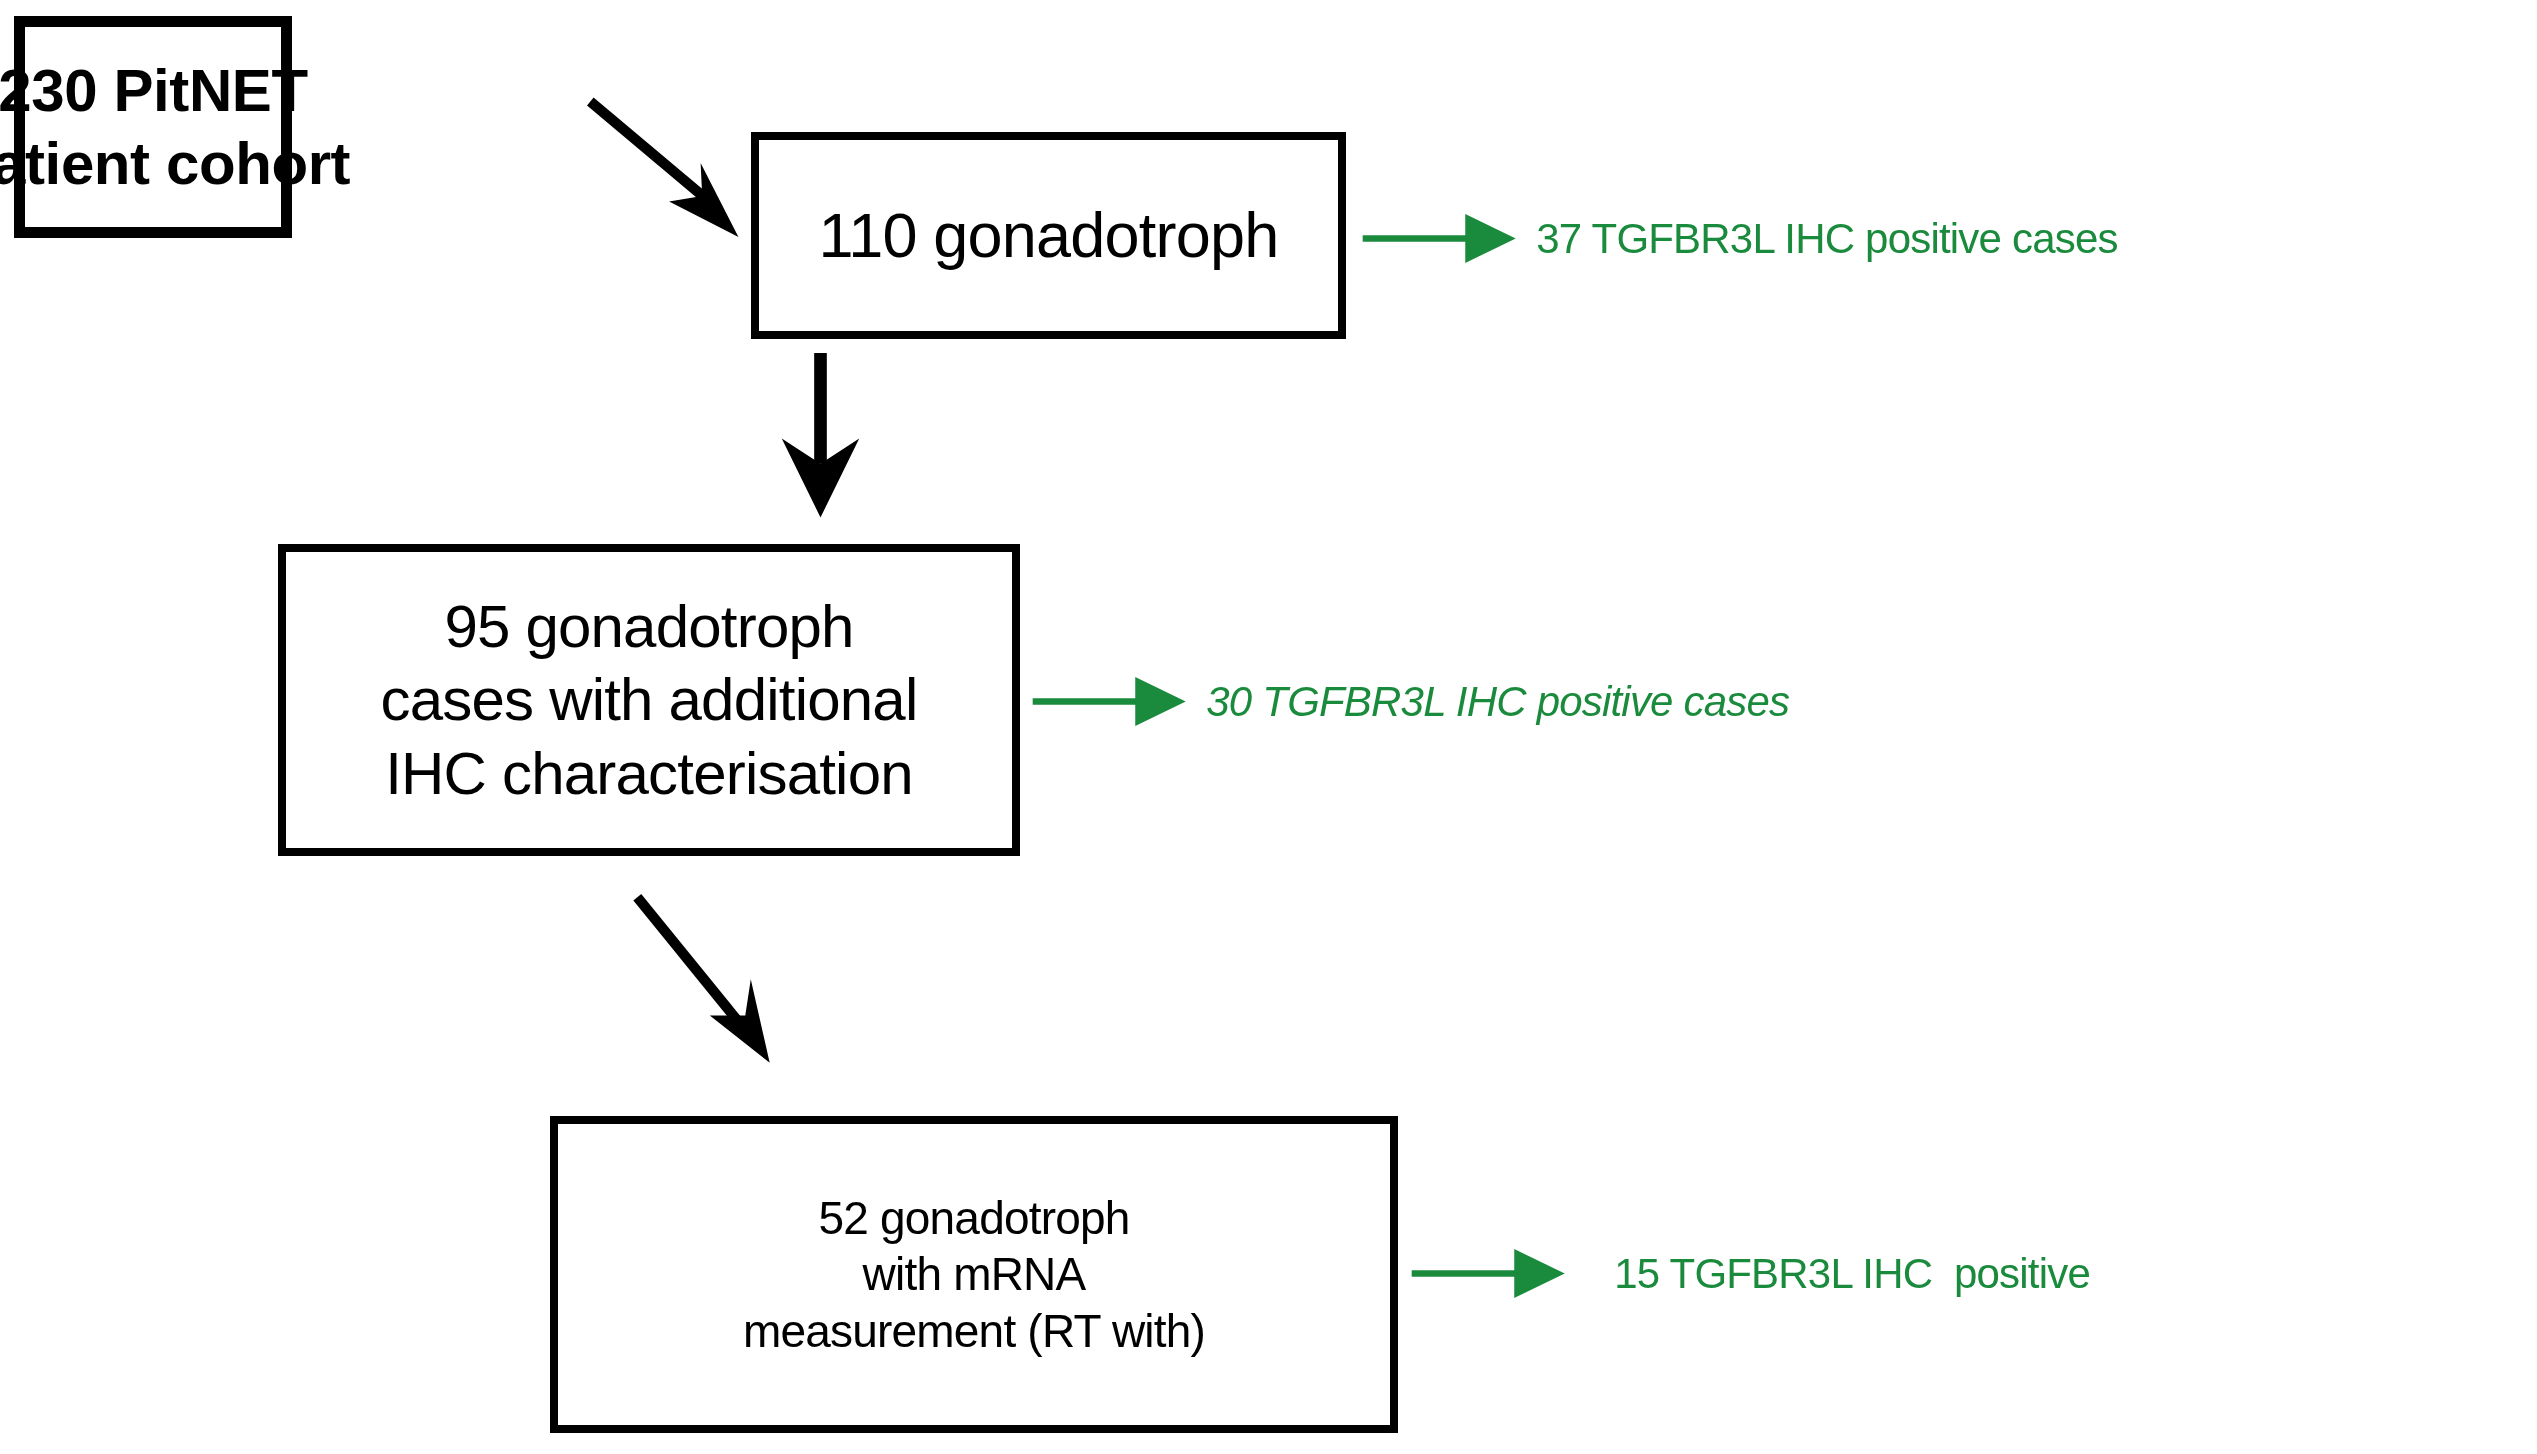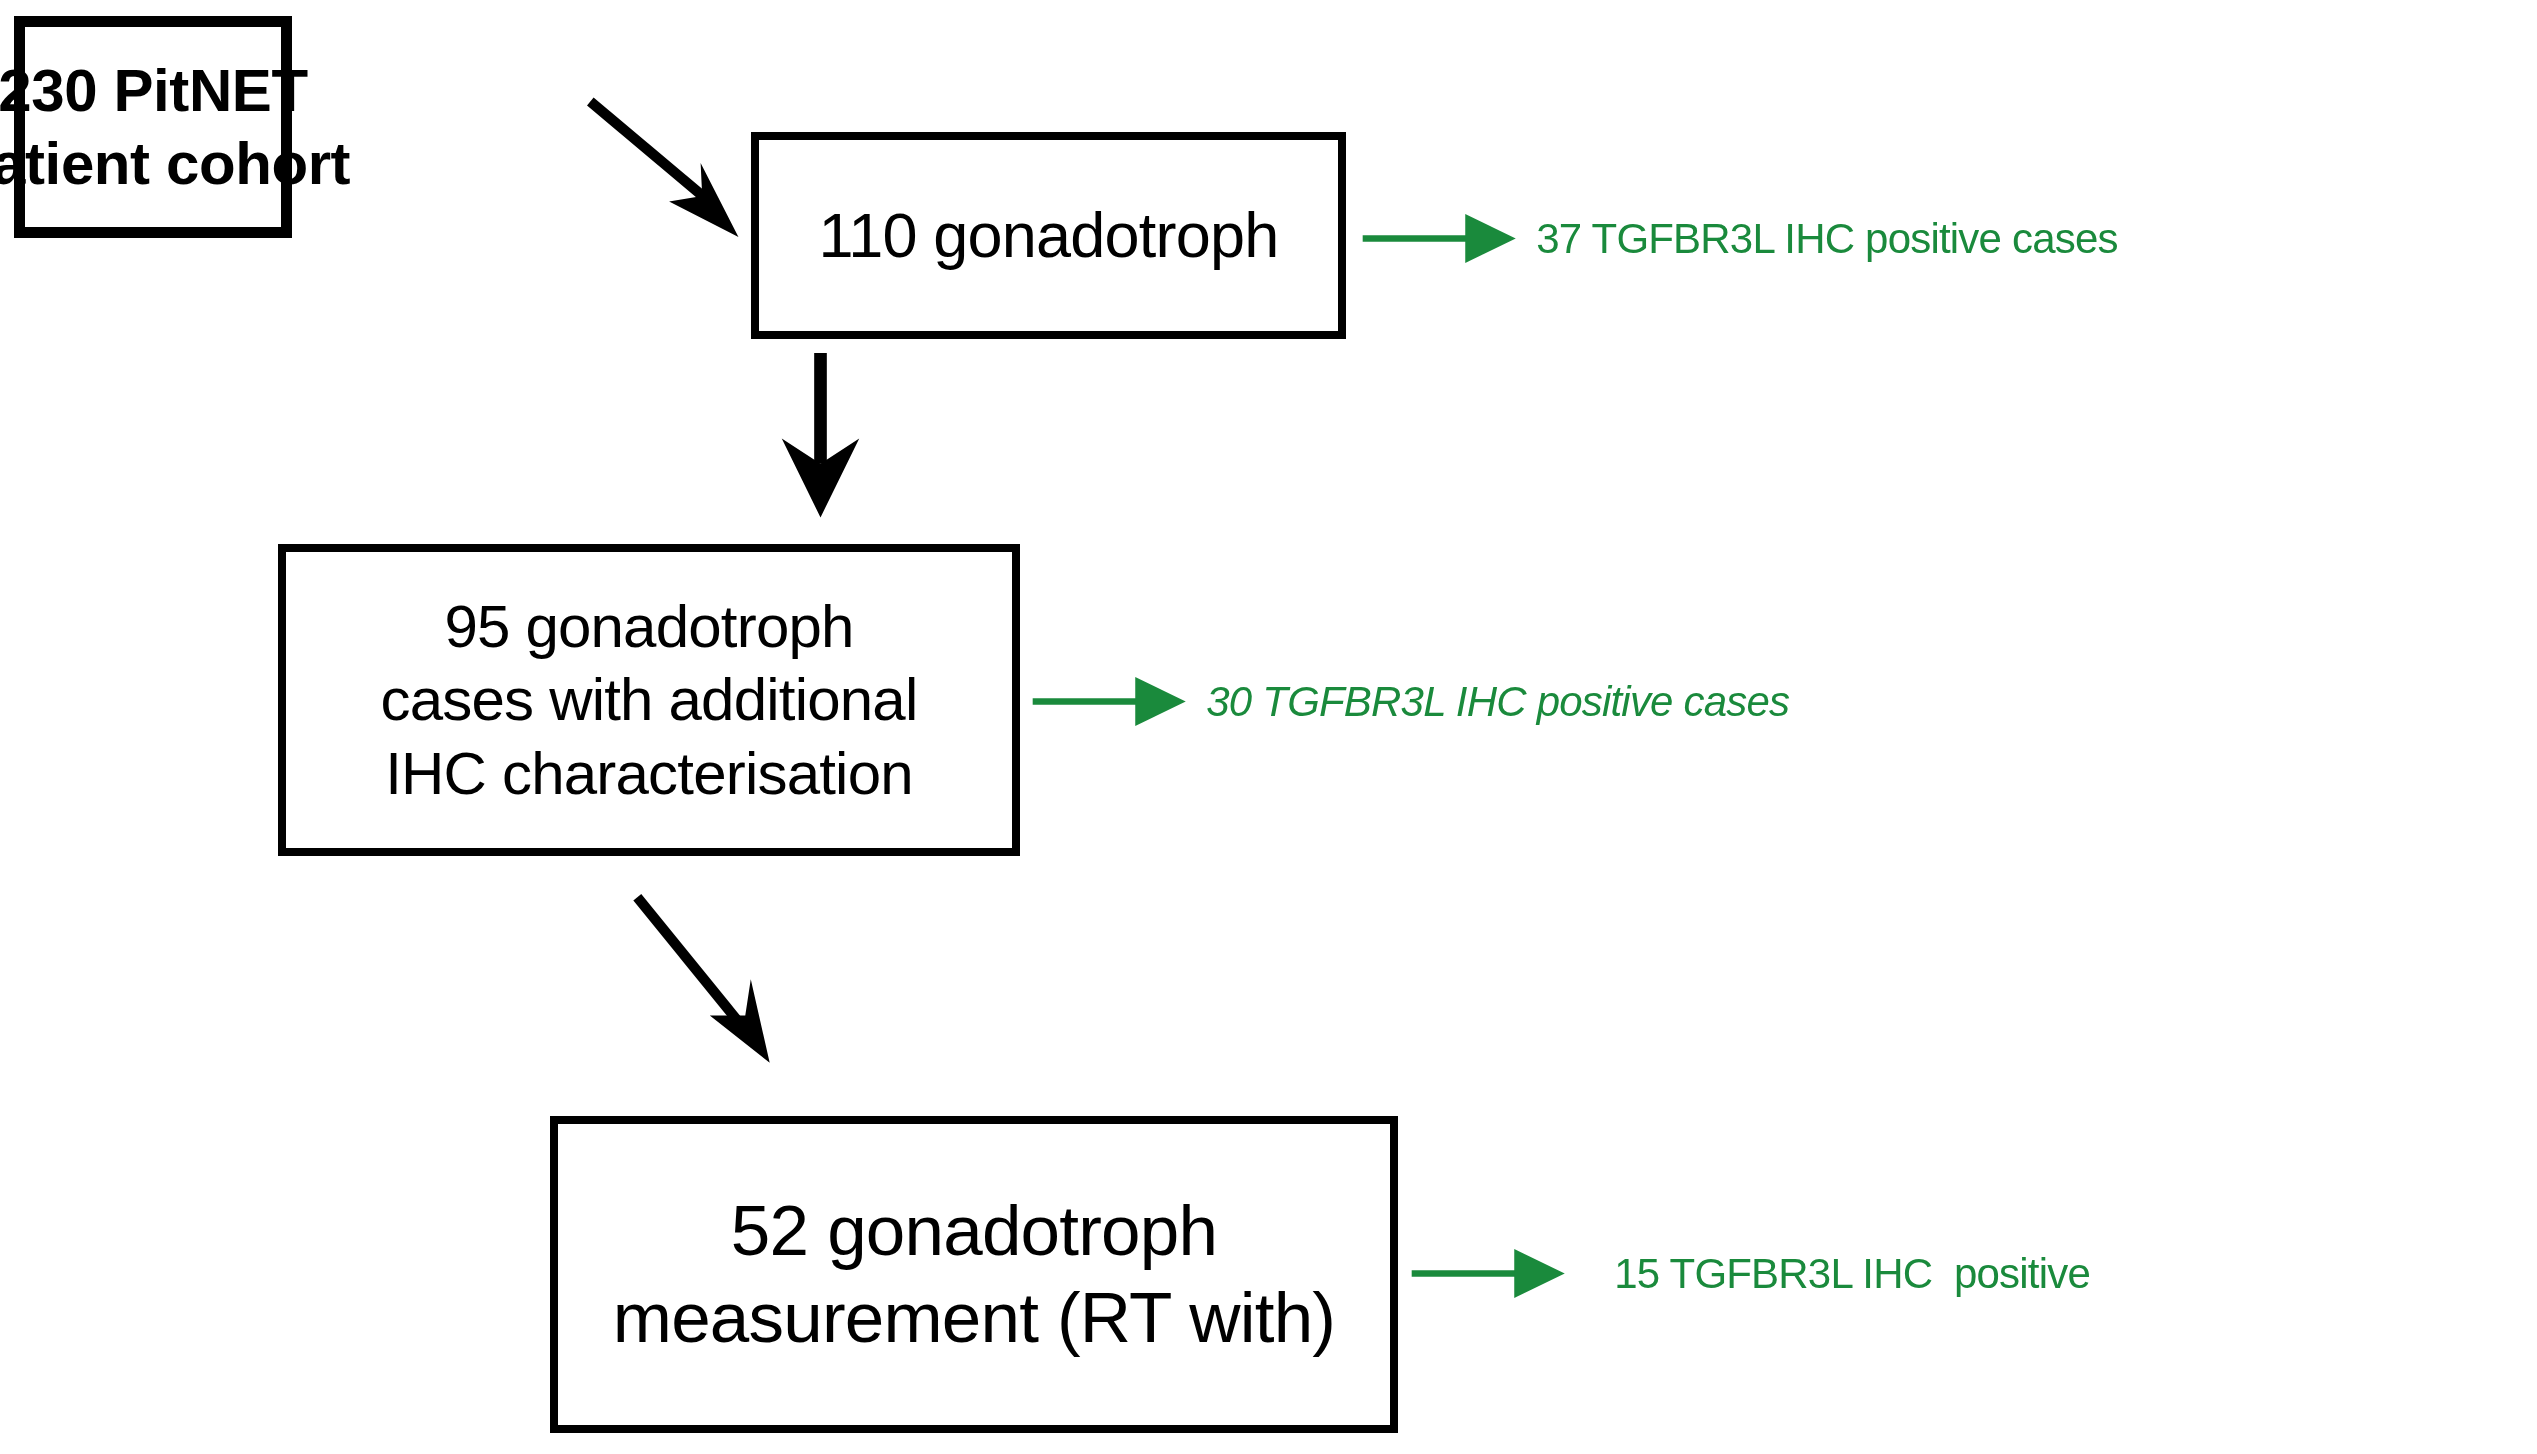--- a/index.html
+++ b/index.html
@@ -59,21 +59,21 @@
     width: 742px; height: 312px;
     font-weight: normal;
     font-size: 60px;
     letter-spacing: -0.8px;
   }
 
   .node--mrna {
     left: 550px;  top: 1116px;
     width: 848px; height: 317px;
     font-weight: normal;
-    font-size: 71px;
+    font-size: 46px;
     letter-spacing: -0.8px;
   }
 
   
   .outcome {
     position: absolute;
     display: flex;
     align-items: center;
     color: #1a8a3c;
     font-size: 42px;
@@ -141,20 +141,21 @@
     <span class="g-text">30 TGFBR3L IHC positive cases</span>
   </div>
 
   <svg class="connector connector--diag2" width="197" height="197" viewBox="0 0 250 250">
     <line x1="8" y1="8" x2="138" y2="168" stroke="#000000" stroke-width="13" stroke-linecap="butt"></line>
     <polygon points="176,218 100,158 145,158 152,112" fill="#000000"></polygon>
   </svg>
 
   <div class="node node--mrna">
     <span class="line">52 gonadotroph</span>
+    <span class="line">with mRNA</span>
     <span class="line">measurement (RT with)</span>
   </div>
 
   <div class="outcome outcome--3">
     <svg class="g-arrow" width="158" height="71" viewBox="0 0 200 90">
       <line x1="2" y1="45" x2="140" y2="45" stroke="#1a8a3c" stroke-width="8"></line>
       <polygon points="196,45 132,14 132,76" fill="#1a8a3c"></polygon>
     </svg>
     <span class="g-text">15 TGFBR3L IHC  positive</span>
   </div>

